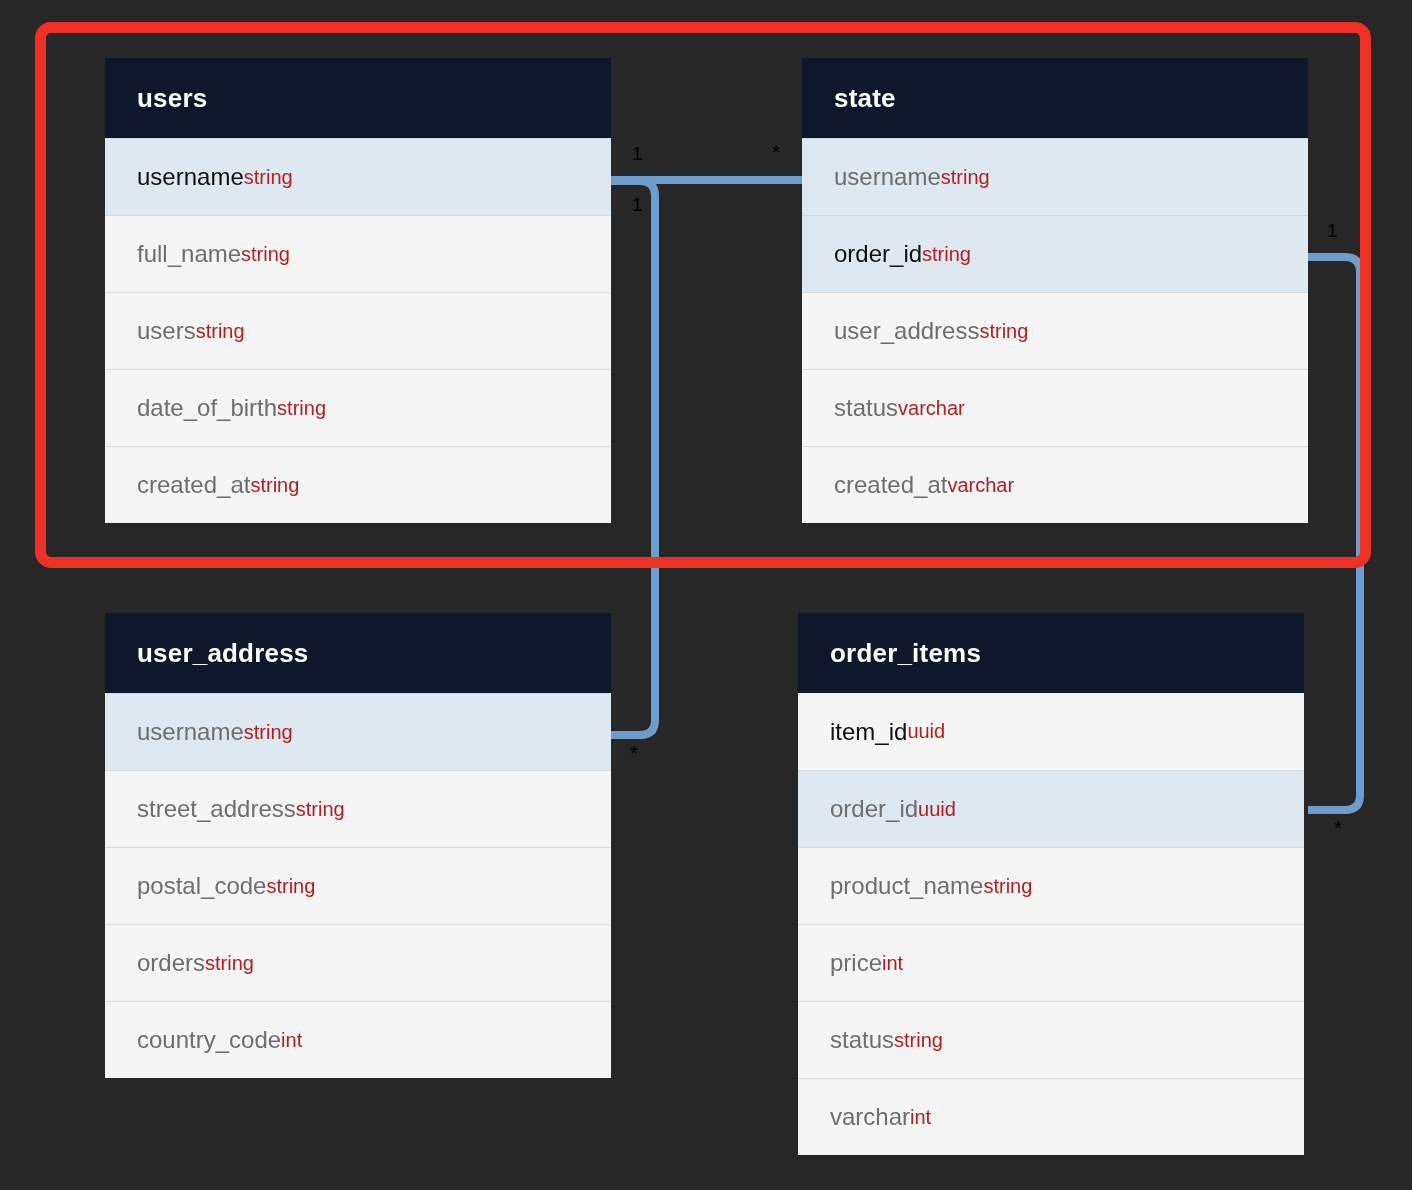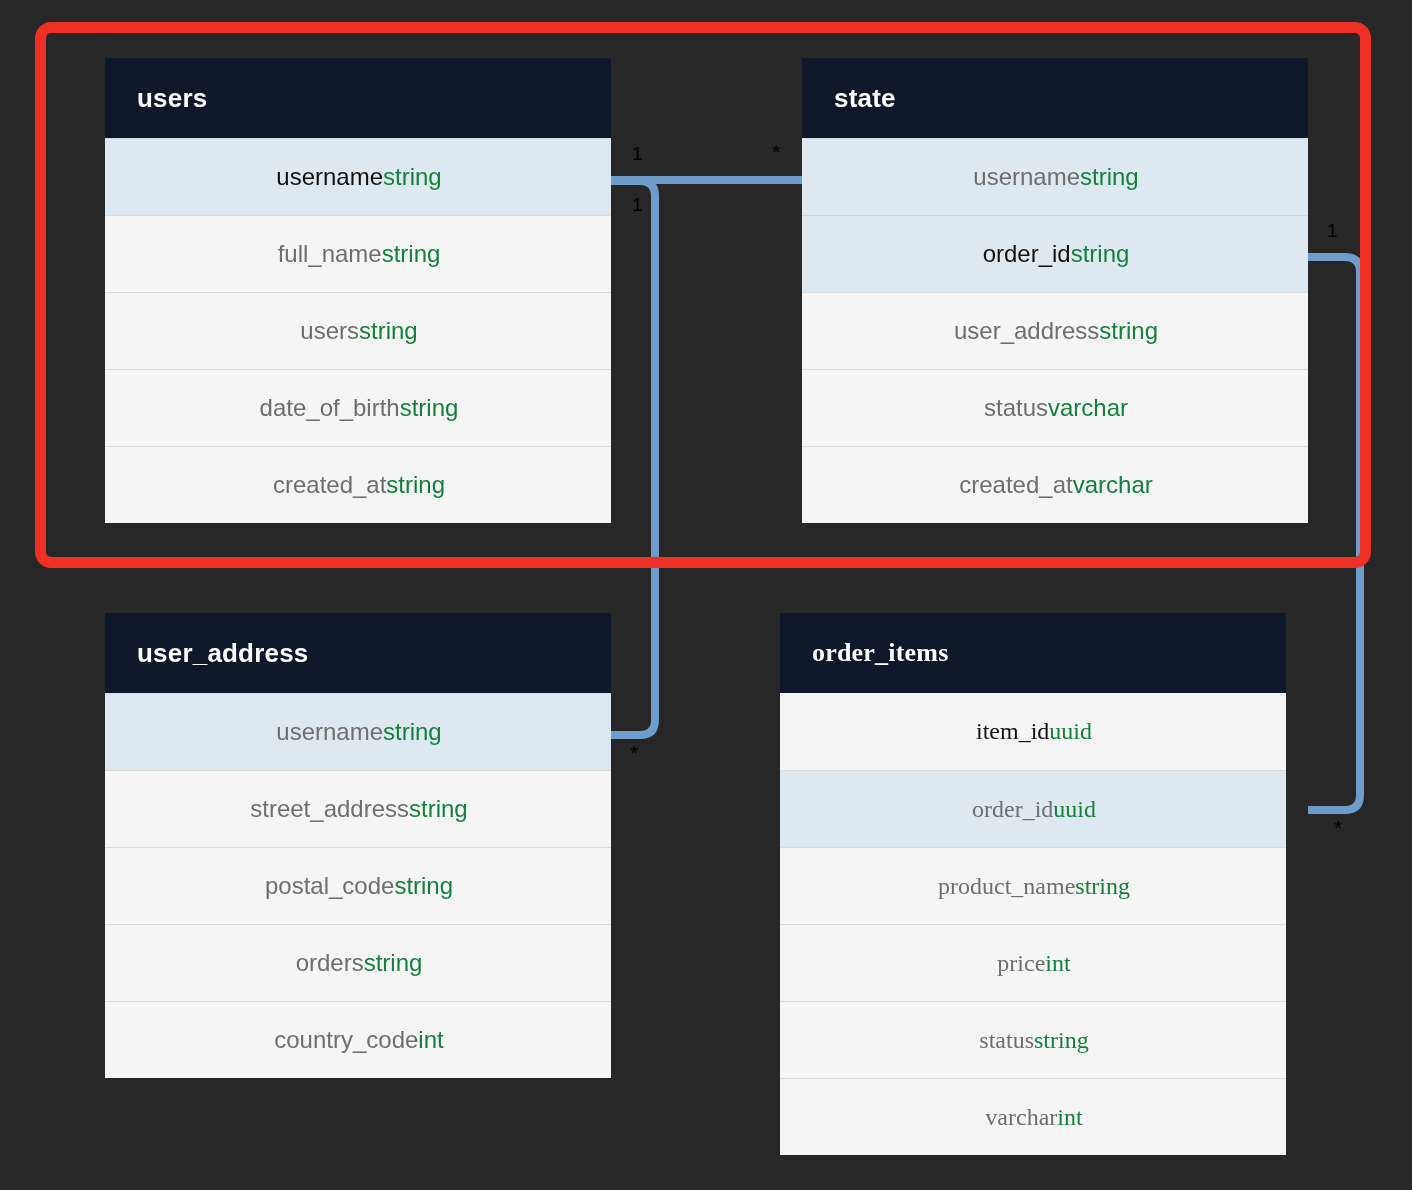--- a/index.html
+++ b/index.html
@@ -61,21 +61,21 @@
     display: flex;
     align-items: center;
     box-sizing: border-box;
   }
   .entity-rows {
     display: block;
   }
   .row {
     display: flex;
     align-items: center;
-    justify-content: center;
+    justify-content: flex-start;
     height: 77px;
     box-sizing: border-box;
     padding: 0 30px 0 32px;
     background: #F5F5F5;
     border-top: 1px solid #DBDBDB;
   }
   .row:first-child {
     border-top: none;
   }
   .row.hl {
@@ -87,22 +87,22 @@
   }
   .col-name {
     font-size: 24px;
     color: #6E6E6E;
     white-space: nowrap;
   }
   .col-name.pk {
     color: #111111;
   }
   .col-type {
-    font-size: 24px;
-    color: #15803d;
+    font-size: 20px;
+    color: #b91c1c;
     white-space: nowrap;
   }
 
   
   #highlight-box {
     position: absolute;
     z-index: 5;
     border: 11px solid #EE3124;
     border-radius: 16px;
     box-sizing: border-box;
@@ -201,21 +201,21 @@
         <span class="col-name">orders</span>
         <span class="col-type">string</span>
       </div>
       <div class="row">
         <span class="col-name">country_code</span>
         <span class="col-type">int</span>
       </div>
     </div>
   </div>
 
-  <div class="entity" style="left:780px; top:613px; width:506px;font-family:Liberation Serif, serif;">
+  <div class="entity" style="left:798px; top:613px; width:506px;">
     <div class="entity-header">order_items</div>
     <div class="entity-rows">
       <div class="row">
         <span class="col-name pk">item_id</span>
         <span class="col-type">uuid</span>
       </div>
       <div class="row hl">
         <span class="col-name">order_id</span>
         <span class="col-type">uuid</span>
       </div>

